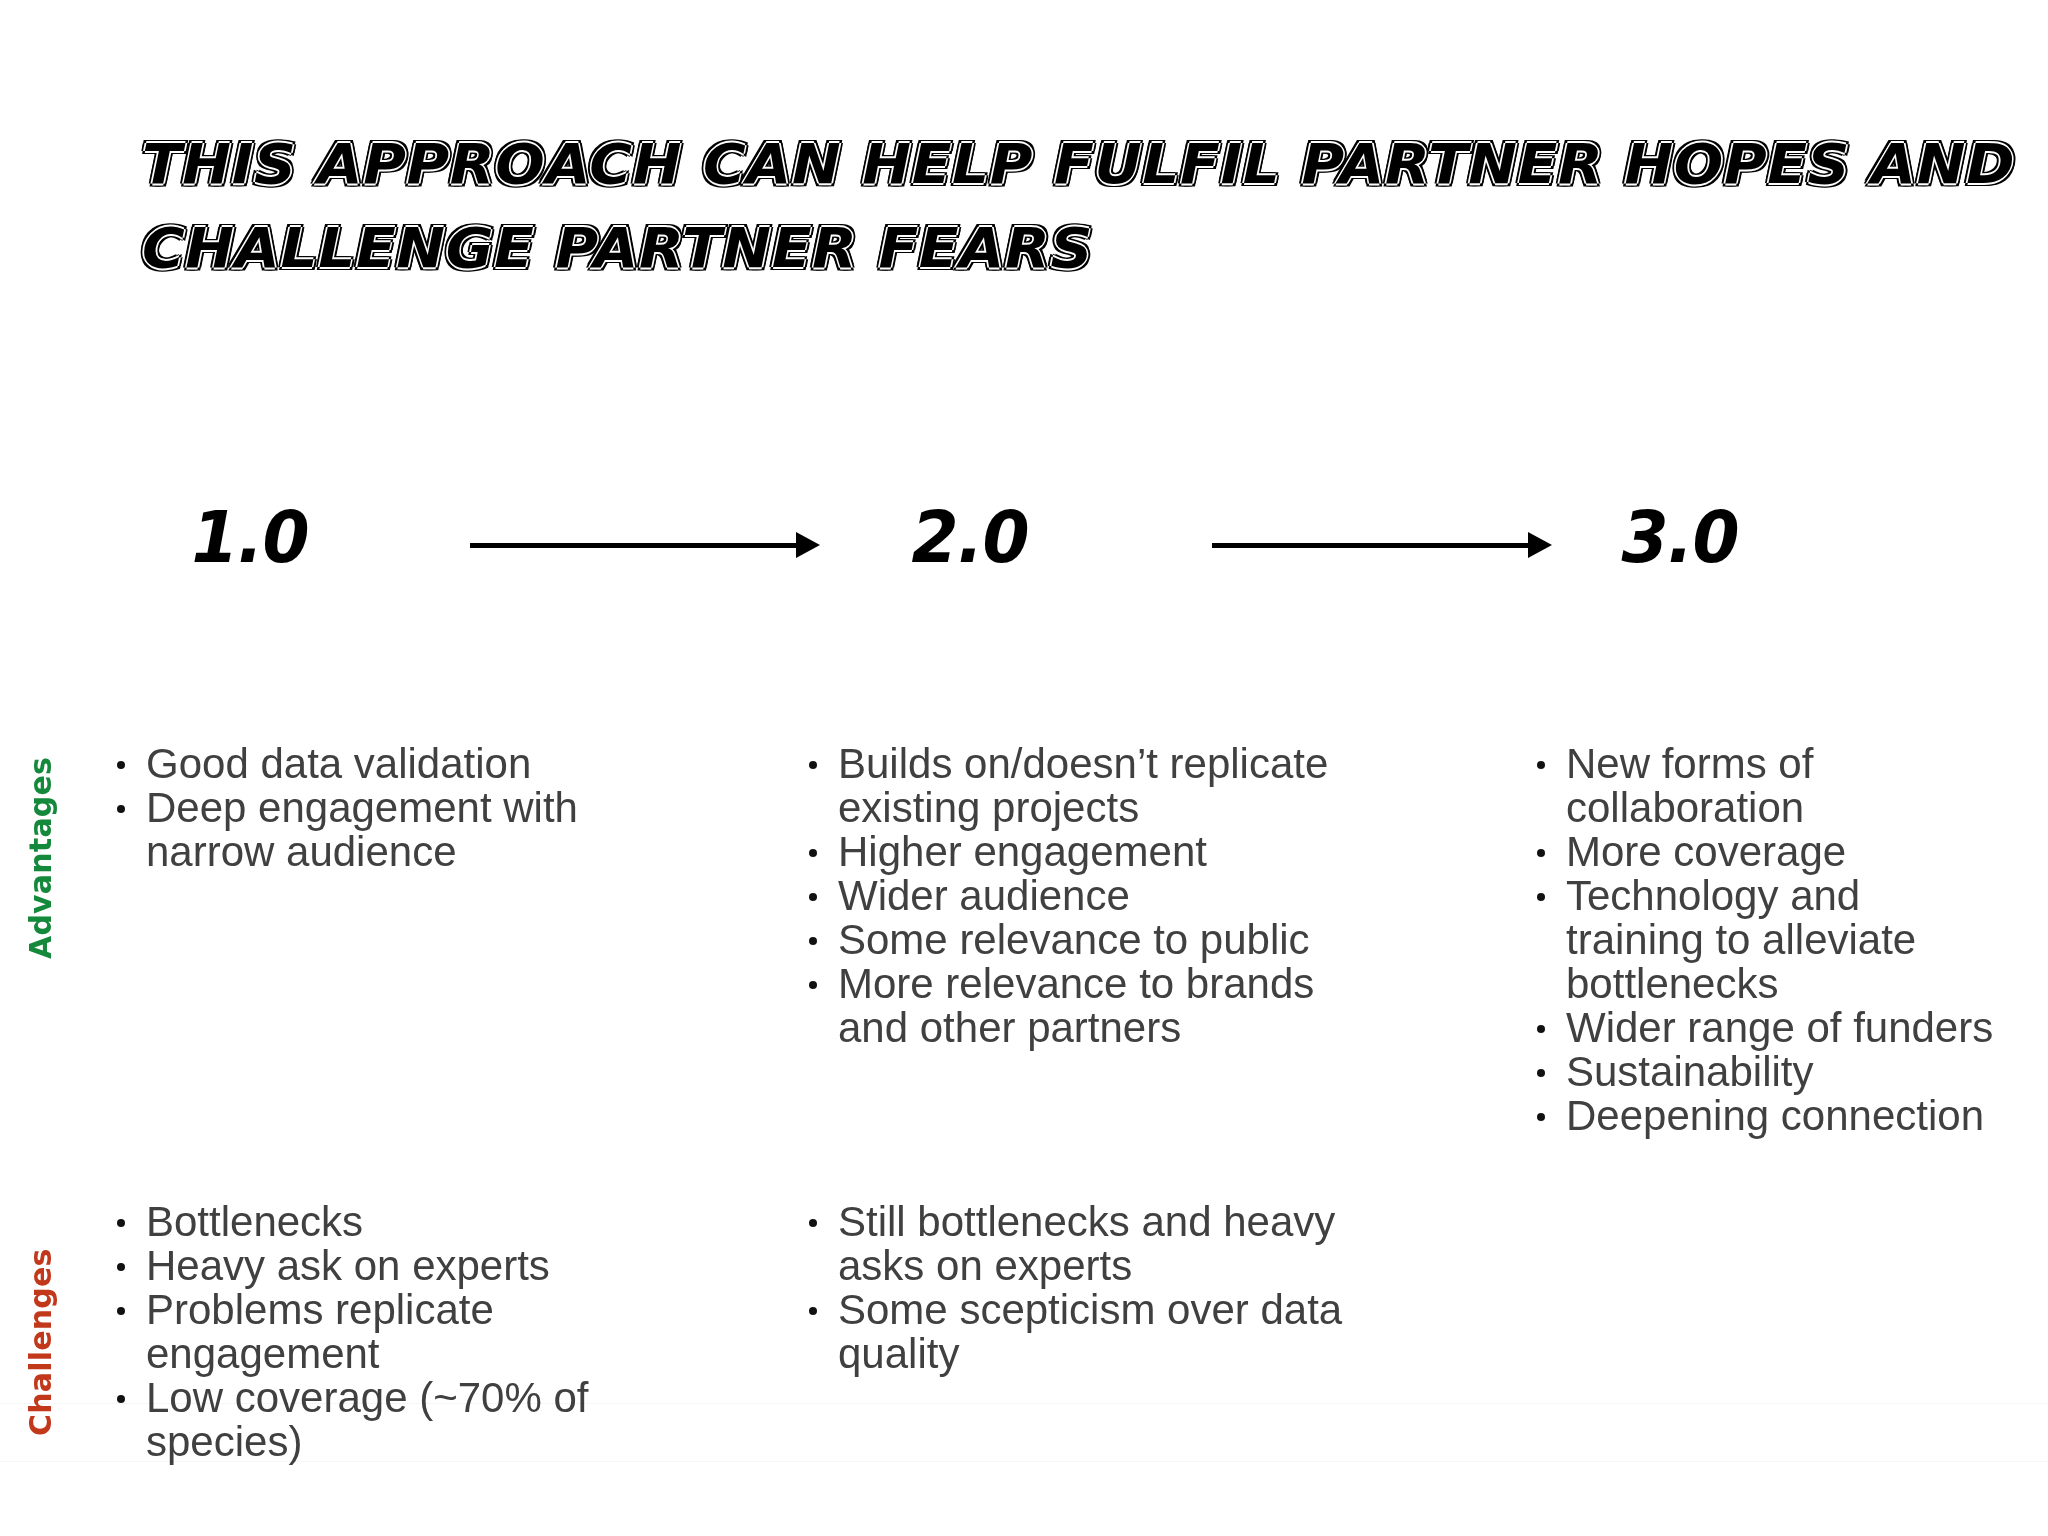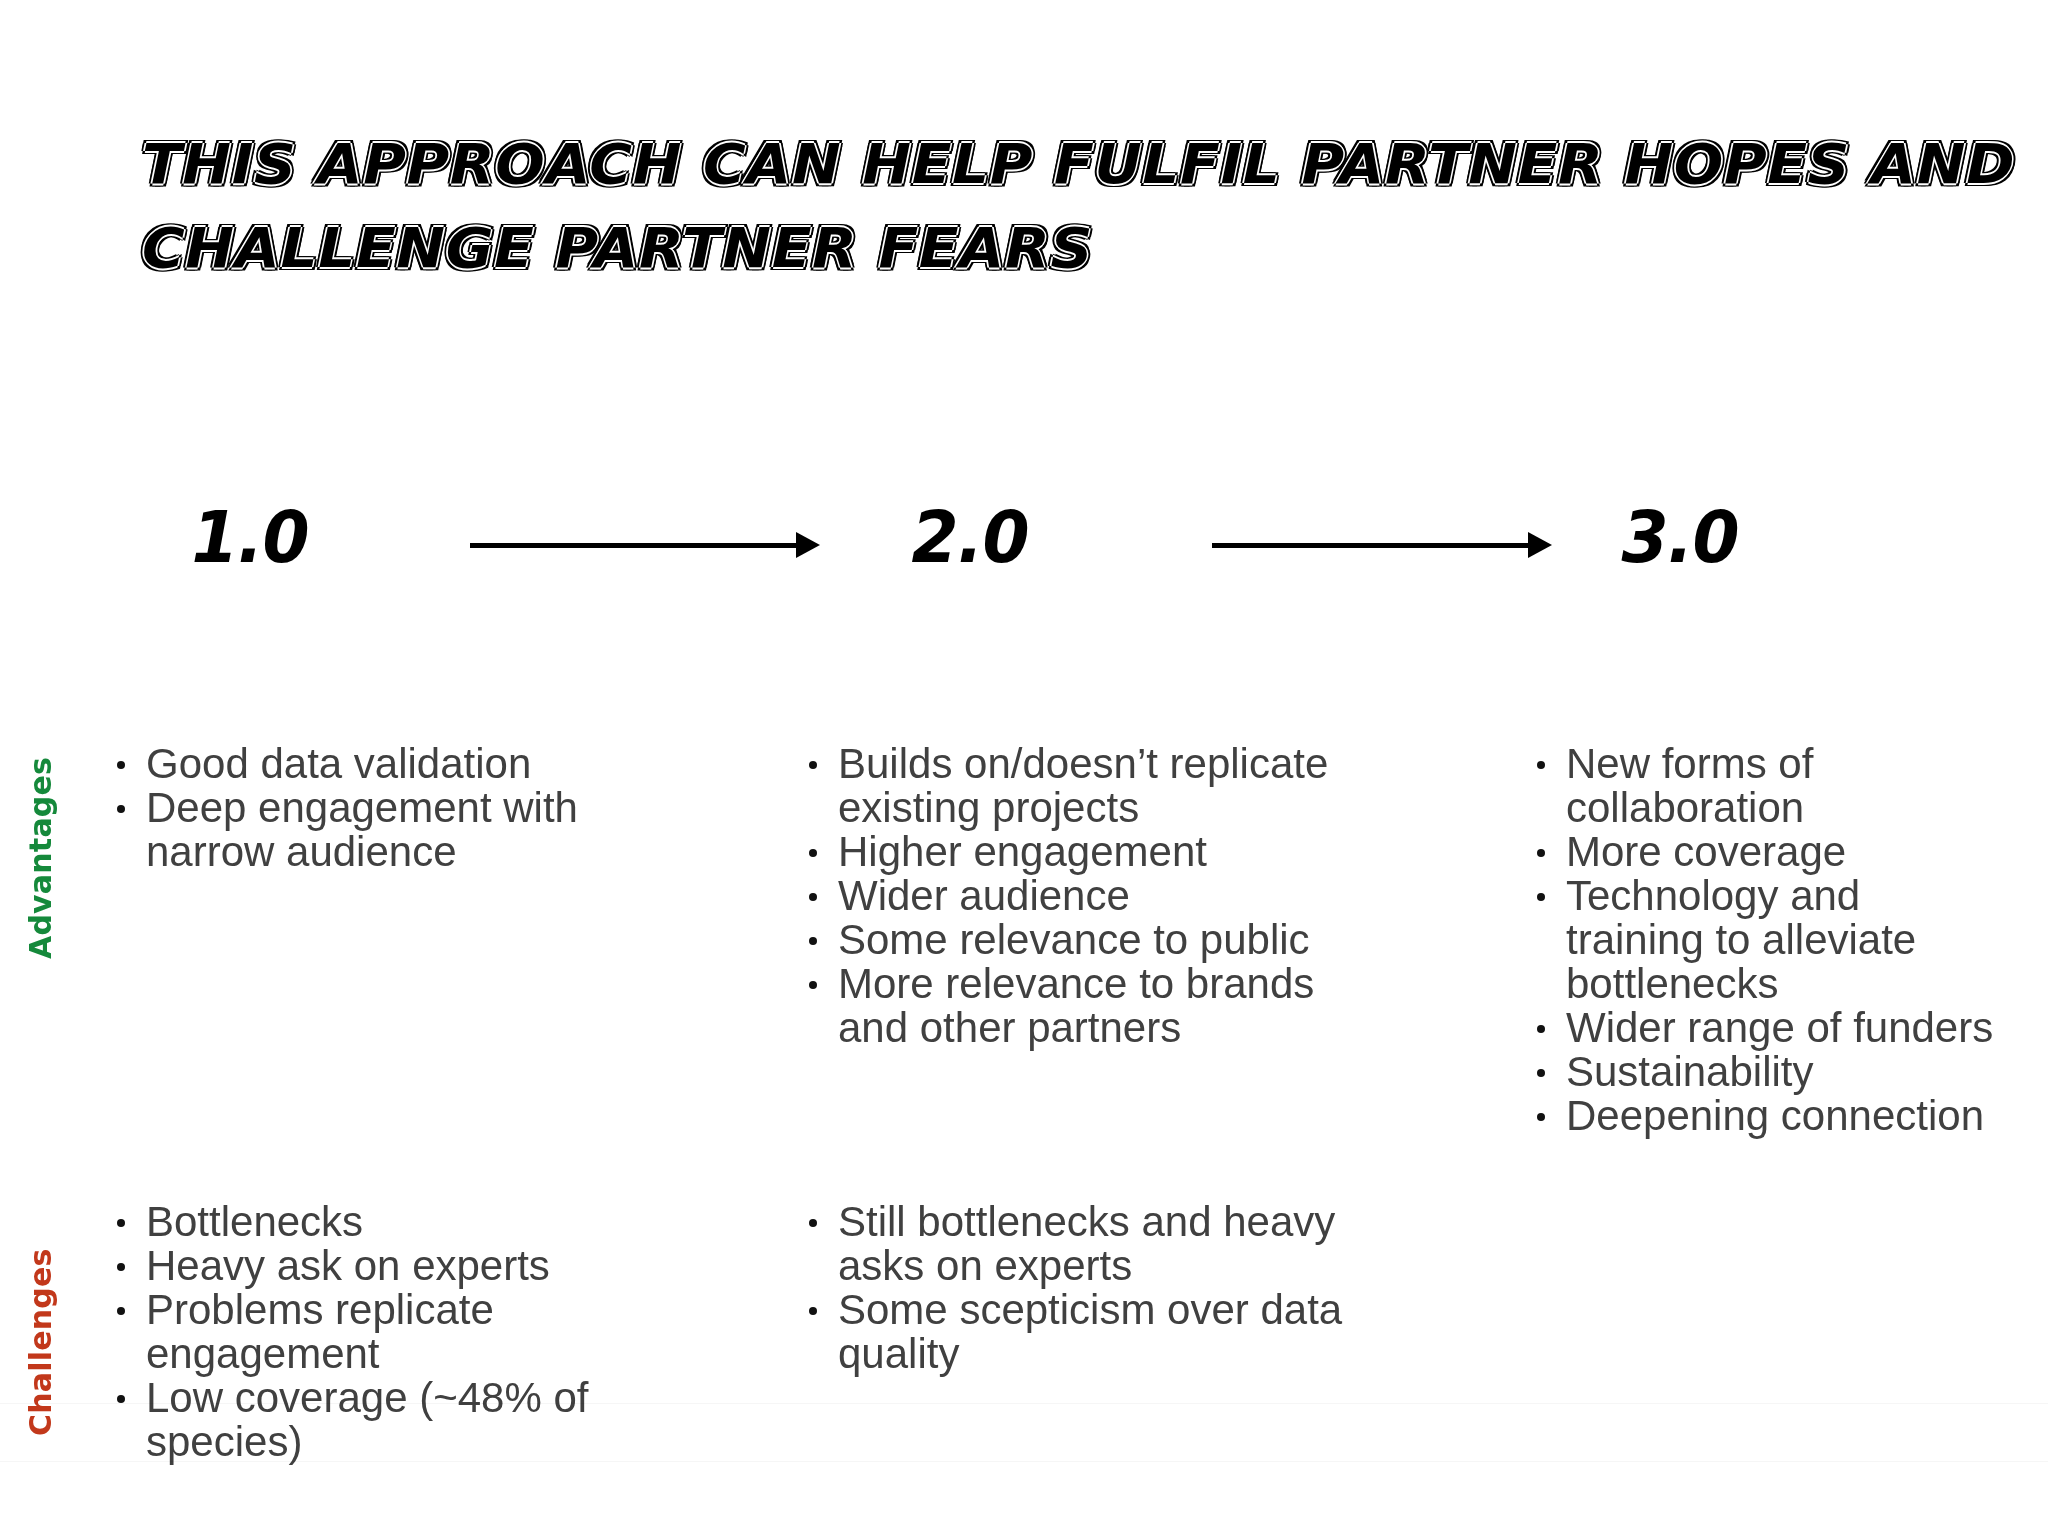--- a/index.html
+++ b/index.html
@@ -247,21 +247,21 @@
 
   </div>
 
   <div class="band challenges-band">
 
     <div class="col c1">
       <ul class="bullets">
         <li>Bottlenecks</li>
         <li>Heavy ask on experts</li>
         <li>Problems replicate engagement</li>
-        <li>Low coverage (~48% of species)</li>
+        <li>Low coverage (~70% of species)</li>
       </ul>
     </div>
 
     <div class="col c2">
       <ul class="bullets">
         <li>Still bottlenecks and heavy asks on experts</li>
         <li>Some scepticism over data quality</li>
       </ul>
     </div>
 

